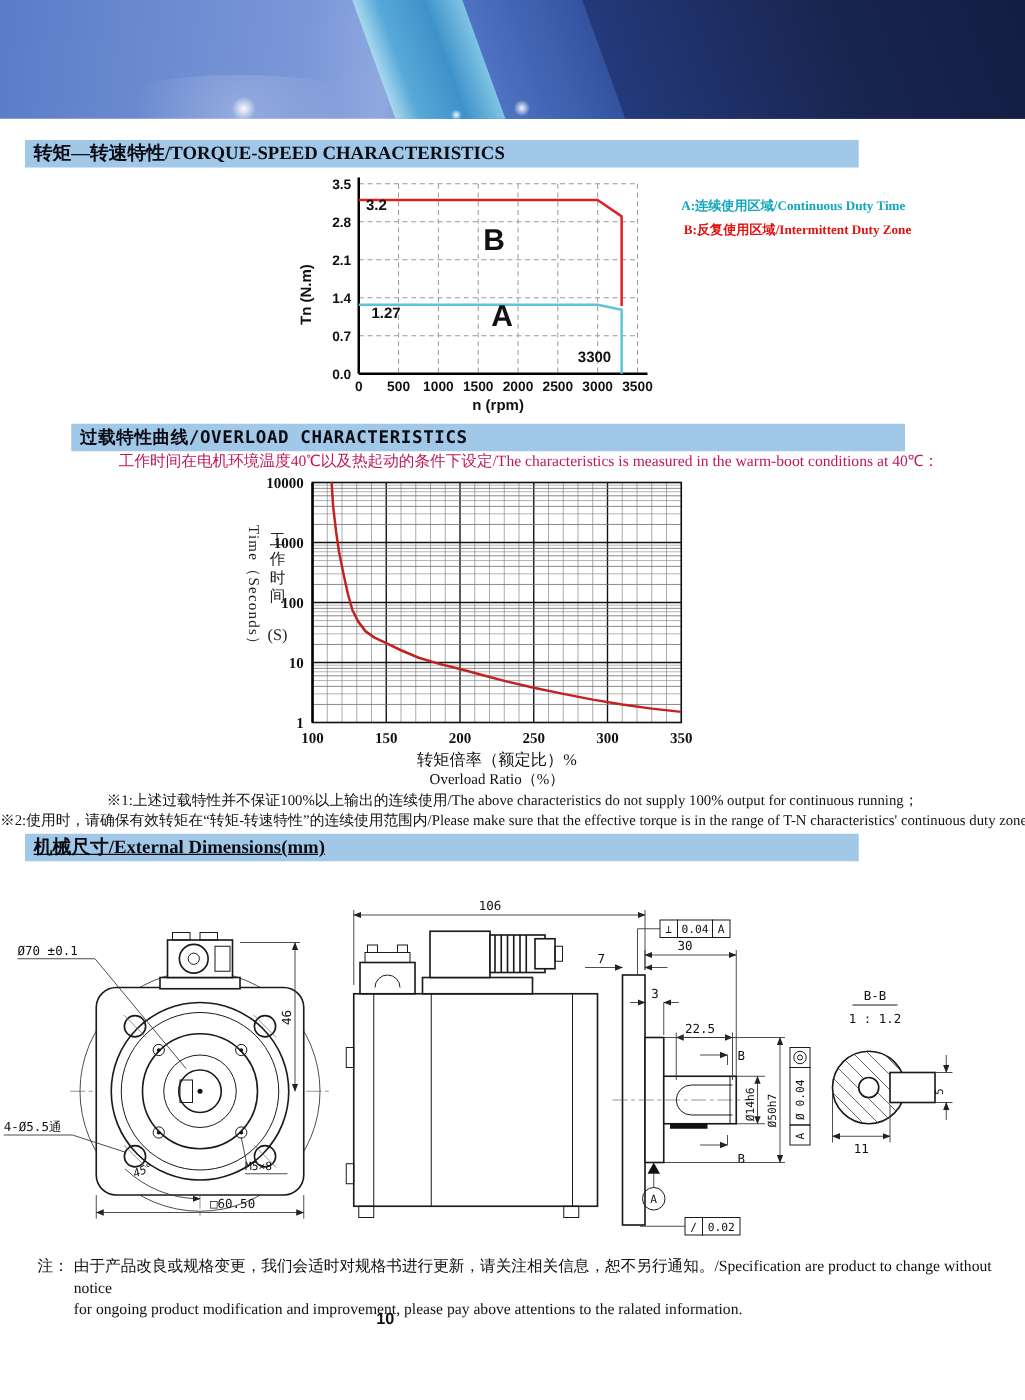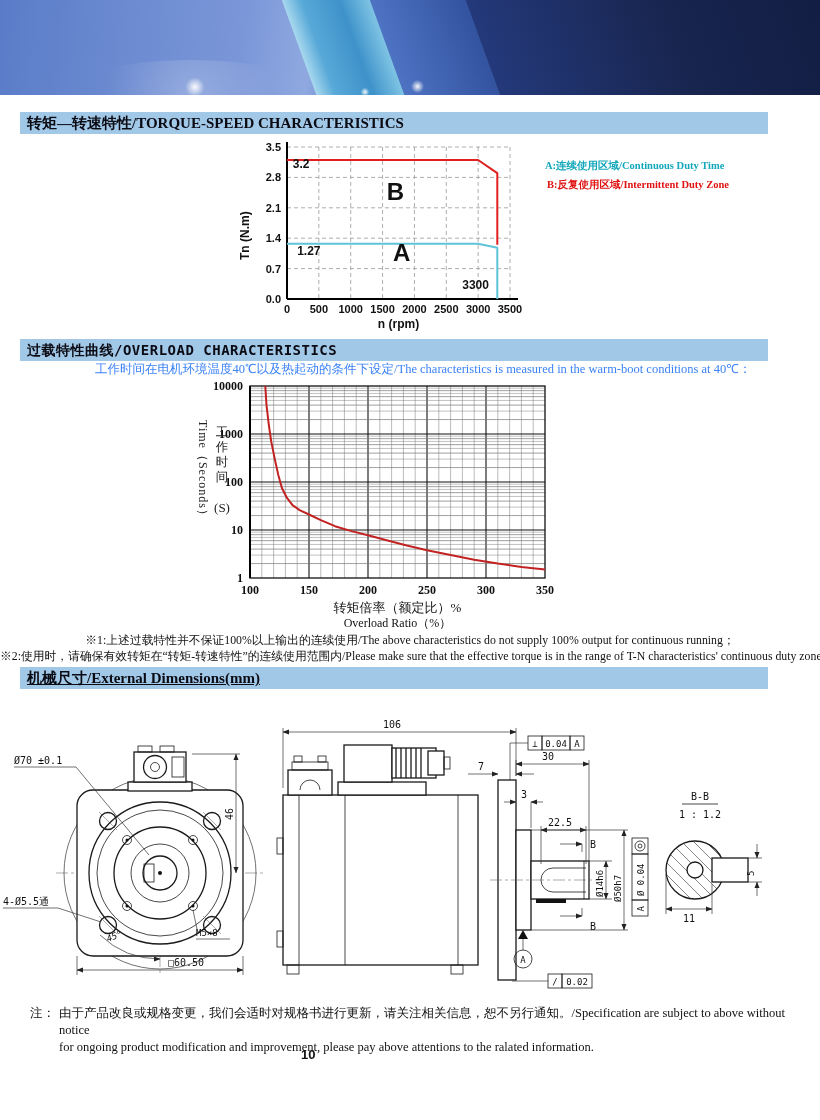--- a/index.html
+++ b/index.html
@@ -13,32 +13,32 @@
   .band.mid{left:388px;width:96px;background:linear-gradient(90deg,#4e73c2,#33539f);}
   .band.dark{left:484px;width:430px;background:linear-gradient(90deg,#24397b,#18254f 45%,#101a3e 100%);}
   .band.cyan{left:300px;width:88px;background:linear-gradient(90deg,#a8d8ee 0%,#58a9d8 22%,#3e92ca 65%,#7fc4e4 100%);}
   .glow{position:absolute;border-radius:50%;background:radial-gradient(circle,rgba(255,255,255,.95),rgba(255,255,255,0) 62%);}
   .glow.g1{left:184px;top:76px;width:22px;height:22px;}
   .glow.g2{left:410px;top:79px;width:15px;height:15px;}
   .glow.g3{left:360px;top:87px;width:10px;height:10px;}
   .glow.g4{left:60px;top:60px;width:260px;height:70px;opacity:.25;border-radius:50%;}
 
   
-  .section-bar{position:absolute;left:20px;width:748px;height:22px;line-height:22px;
+  .section-bar{position:absolute;left:20px;width:667px;height:22px;line-height:22px;
     background:#a2c8e8;color:#0b0b14;font-weight:bold;font-size:15px;padding-left:7px;box-sizing:border-box;
     font-family:"Liberation Serif",serif;white-space:nowrap;}
-  .section-bar.mono{font-family:"DejaVu Sans Mono",monospace;font-size:14px;letter-spacing:.5px;}
+  .section-bar.mono{font-family:"DejaVu Sans Mono",monospace;font-size:14px;letter-spacing:.5px;margin-left:37px;}
 
   
   .chart-svg{position:absolute;}
   #torque-svg{left:235px;top:138px;}
   #overload-svg{left:175px;top:378px;}
   .legend{position:absolute;left:545px;top:156px;font-family:"Liberation Serif",serif;
     font-weight:bold;font-size:10.5px;line-height:19px;white-space:nowrap;}
-  .note-line{position:absolute;font-size:12.5px;color:#3b82f6;white-space:nowrap;}
+  .note-line{position:absolute;font-size:12.5px;color:#be185d;white-space:nowrap;}
   #overload-note{left:95px;top:360px;}
   .center-note{position:absolute;left:0;width:820px;text-align:center;font-size:11.8px;color:#111;white-space:nowrap;}
   #foot-note-1{top:633px;}
   #foot-note-2{top:649px;}
 
   svg text{fill:#111;}
   .tick{font:bold 11px "Liberation Sans",sans-serif;}
   .tick2{font:bold 12px "Liberation Serif",serif;}
   .axlab{font:bold 12px "Liberation Sans",sans-serif;}
   .ann{font:bold 12px "Liberation Sans",sans-serif;}
@@ -443,19 +443,19 @@
       <line class="dim" x1="666" y1="176" x2="666" y2="216"></line>
       <line class="dim" x1="712" y1="186" x2="712" y2="216"></line>
       <line class="dim" x1="666" y1="211" x2="712" y2="211" marker-start="url(#ar)" marker-end="url(#ar)"></line>
       <text class="dtx" x="689" y="224" text-anchor="middle">11</text>
     </g>
   </svg>
 
   <div class="footer">
     <span class="mark">注：</span>
     <div class="lines">
-      <div>由于产品改良或规格变更，我们会适时对规格书进行更新，请关注相关信息，恕不另行通知。/Specification are subject to above without notice</div>
+      <div>由于产品改良或规格变更，我们会适时对规格书进行更新，请关注相关信息，恕不另行通知。/Specification are product to change without notice</div>
       <div>for ongoing product modification and improvement, please pay above attentions to the ralated information.</div>
     </div>
   </div>
   <div class="page-num">10</div>
 
 </div>
 
 </body></html>

